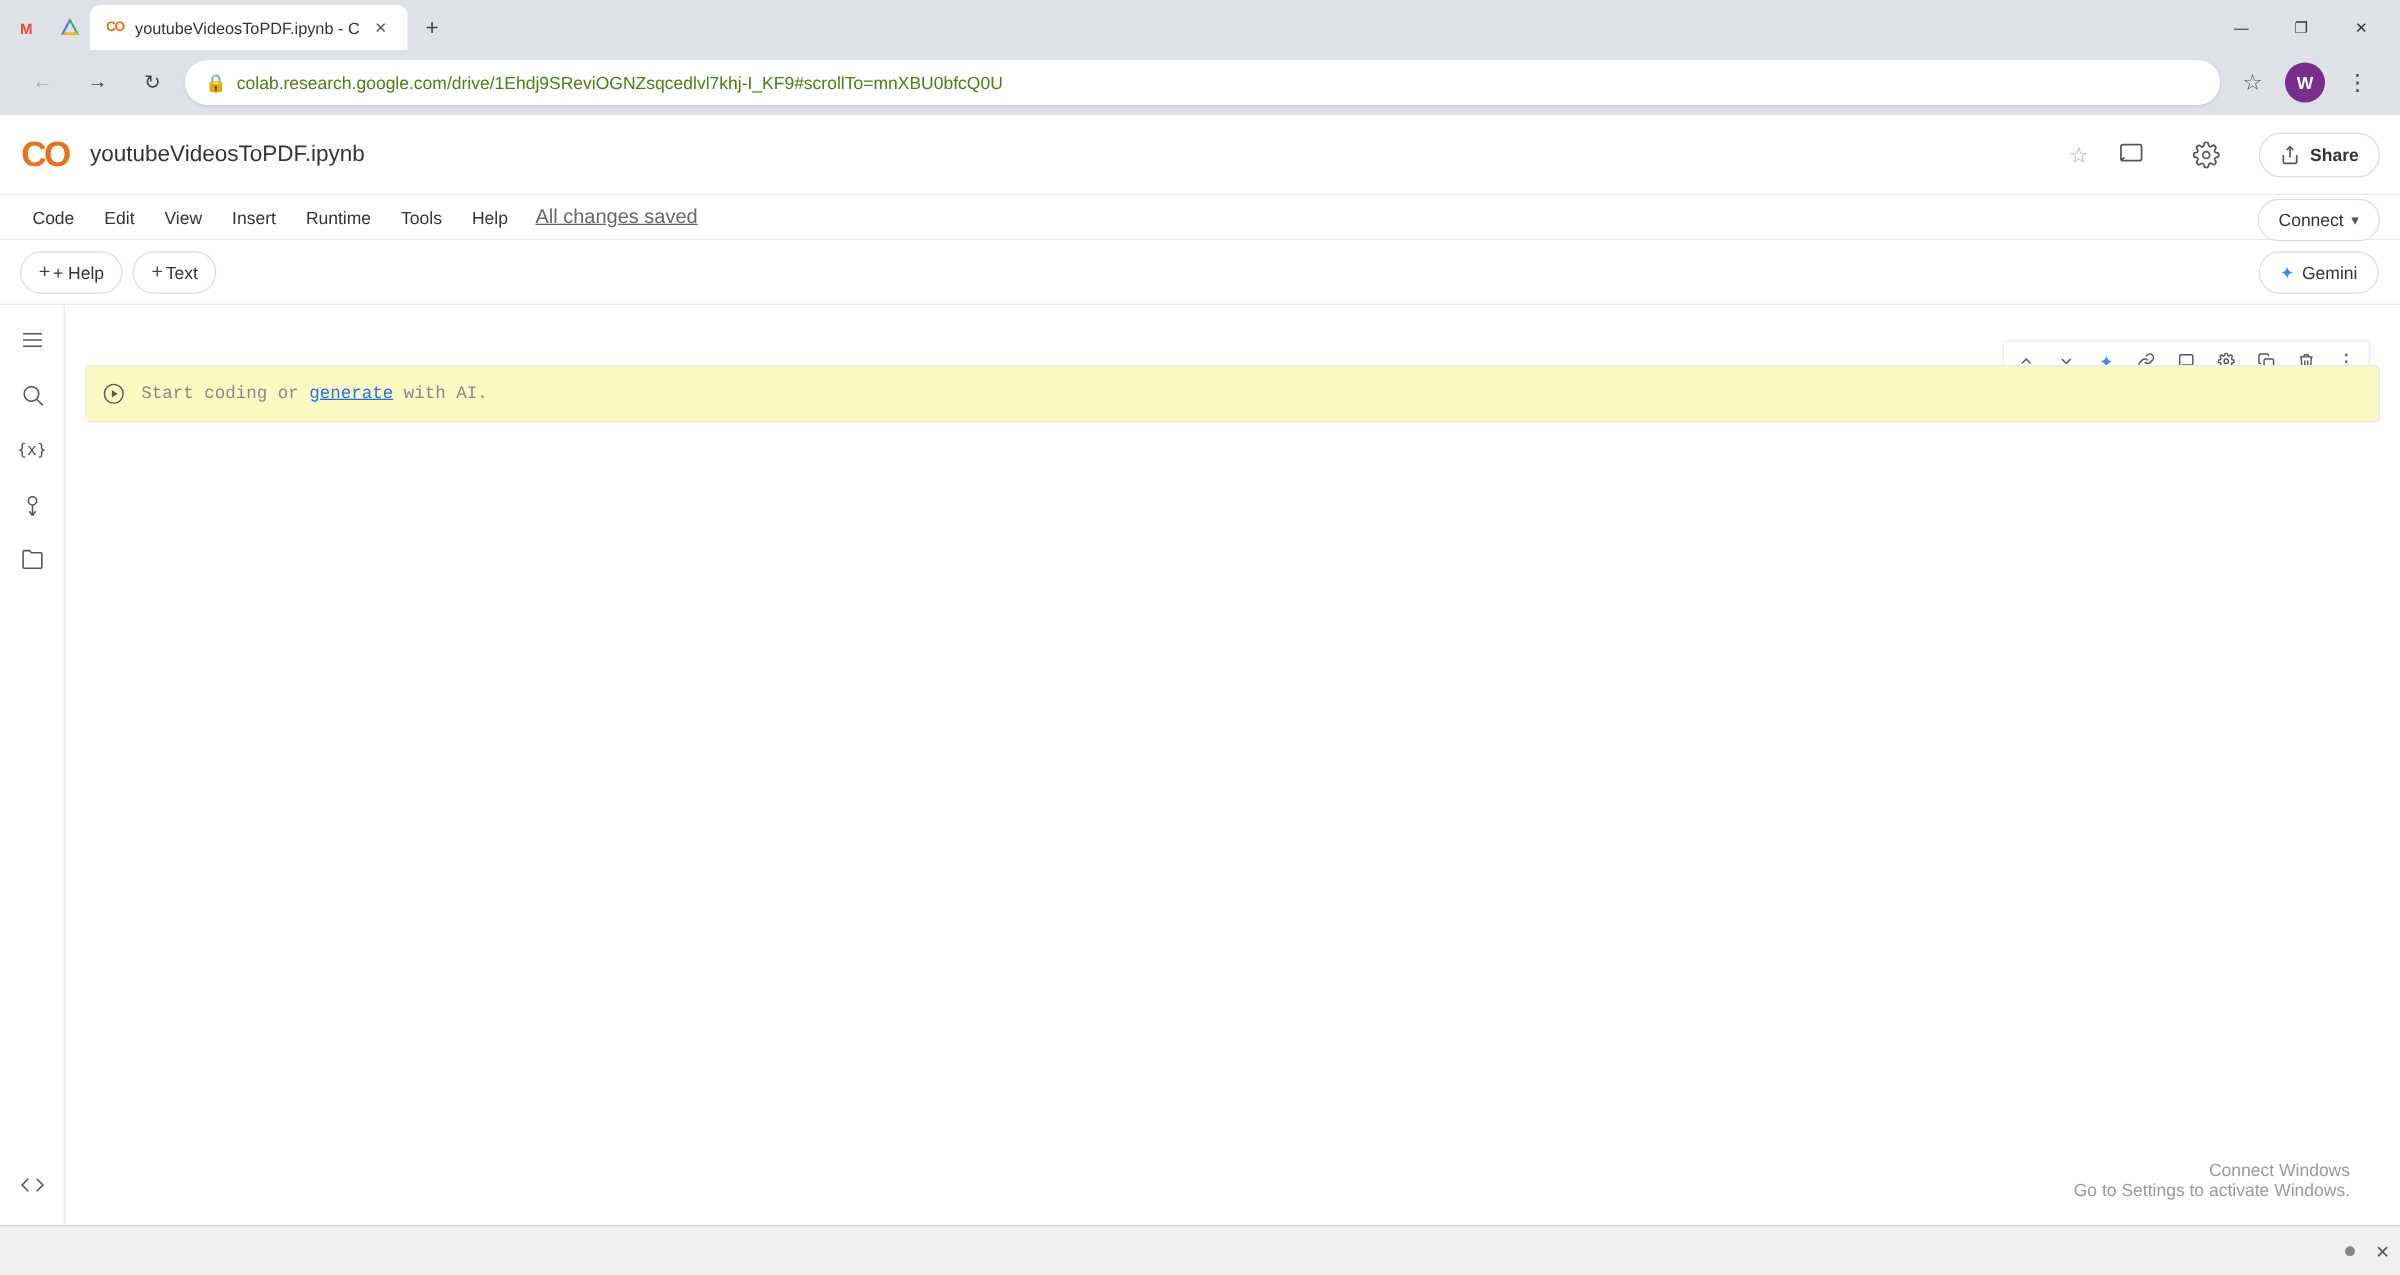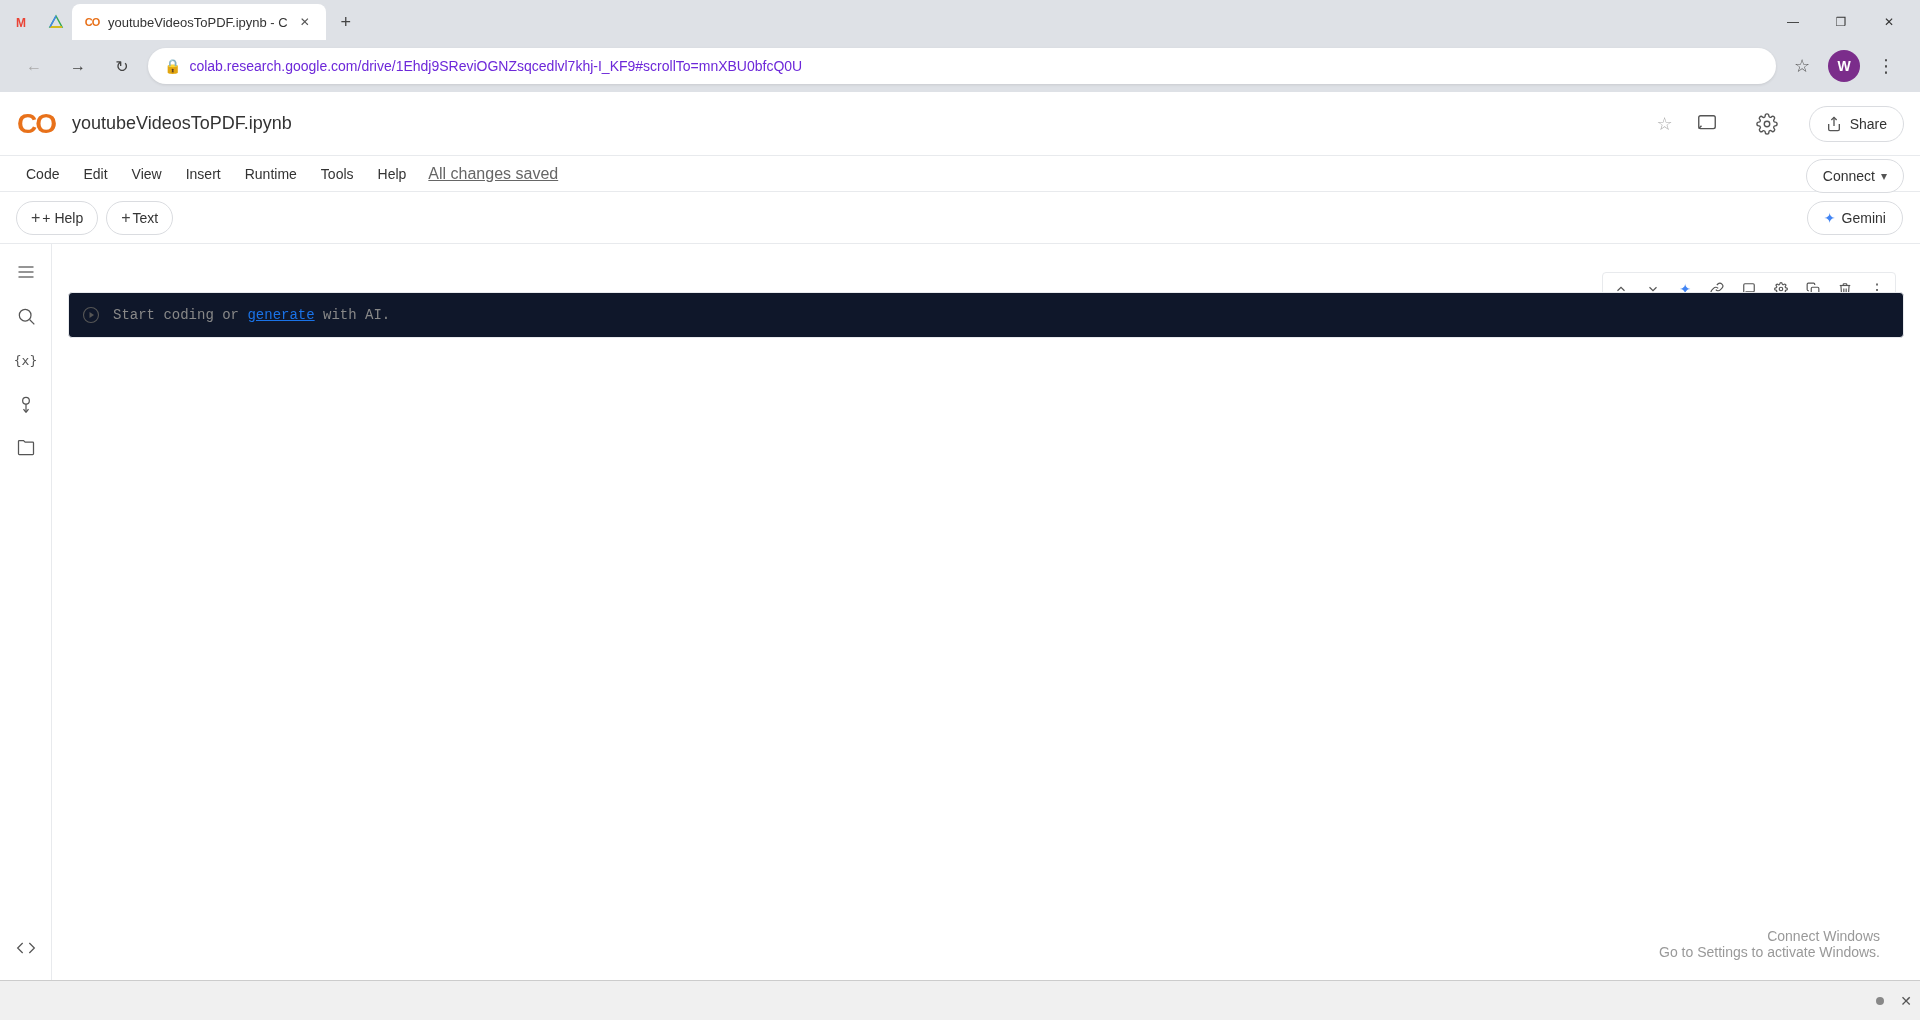--- a/index.html
+++ b/index.html
@@ -18,35 +18,35 @@
     .inactive-tabs { display: flex; align-items: flex-end; }
     .gmail-tab { height: 32px; display: flex; align-items: center; padding: 0 8px; margin-bottom: 2px; }
     .window-controls { margin-left: auto; display: flex; align-items: center; padding-right: 8px; gap: 2px; }
     .win-btn { width: 46px; height: 36px; display: flex; align-items: center; justify-content: center; font-size: 12px; color: #333; cursor: pointer; }
 
     
     .address-bar { height: 52px; background: #dee1e6; display: flex; align-items: center; padding: 0 16px; gap: 8px; }
     .nav-btn { width: 36px; height: 36px; border-radius: 50%; display: flex; align-items: center; justify-content: center; cursor: pointer; font-size: 16px; color: #444; }
     .nav-btn.disabled { color: #aaa; cursor: default; }
     .address-input { flex: 1; height: 36px; background: #fff; border-radius: 20px; display: flex; align-items: center; padding: 0 16px; font-size: 14px; color: #333; box-shadow: 0 1px 3px rgba(0,0,0,0.1); }
-    .address-text { flex: 1; font-size: 14px; color: #6d28d9; }
+    .address-text { flex: 1; font-size: 14px; color: #4d7c0f; }
     .address-icon { color: #555; font-size: 14px; margin-right: 8px; }
     .bookmark-btn { width: 36px; height: 36px; display: flex; align-items: center; justify-content: center; font-size: 18px; color: #555; cursor: pointer; }
     .profile-btn { width: 32px; height: 32px; border-radius: 50%; background: #7b2d8b; display: flex; align-items: center; justify-content: center; color: #fff; font-size: 14px; font-weight: bold; cursor: pointer; }
     .menu-btn { width: 36px; height: 36px; display: flex; align-items: center; justify-content: center; font-size: 18px; color: #444; cursor: pointer; }
 
     
     .main-content { flex: 1; display: flex; flex-direction: column; background: #fff; }
 
     
     .colab-header { height: 64px; background: #fff; display: flex; align-items: center; padding: 0 16px; border-bottom: 1px solid #e8eaed; gap: 16px; }
     .colab-logo { width: 40px; height: 40px; display: flex; align-items: center; justify-content: center; }
     .colab-title { font-size: 18px; color: #333; flex: 1; }
     .star-btn { font-size: 18px; color: #aaa; cursor: pointer; margin-left: 4px; }
-    .header-actions { display: flex; align-items: center; gap: 24px; margin-left: auto; }
+    .header-actions { display: flex; align-items: center; gap: 24px; margin-left: auto; font-weight: bold; }
     .comments-btn { width: 36px; height: 36px; display: flex; align-items: center; justify-content: center; border-radius: 50%; cursor: pointer; font-size: 18px; color: #555; }
     .settings-btn { width: 36px; height: 36px; display: flex; align-items: center; justify-content: center; border-radius: 50%; cursor: pointer; font-size: 18px; color: #555; }
     .share-btn { height: 36px; padding: 0 16px; border-radius: 18px; background: #fff; border: 1px solid #dadce0; display: flex; align-items: center; gap: 8px; font-size: 14px; color: #333; cursor: pointer; }
 
     
     .menu-bar { height: 36px; display: flex; align-items: center; padding: 0 16px; gap: 4px; border-bottom: 1px solid #e8eaed; }
     .menu-item { padding: 4px 10px; font-size: 14px; color: #333; cursor: pointer; border-radius: 4px; }
     .save-status { font-size: 16px; color: #666; margin-left: 8px; text-decoration: underline; cursor: pointer; }
 
     
@@ -63,21 +63,21 @@
     
     .body-layout { display: flex; flex: 1; overflow: hidden; }
 
     
     .sidebar { width: 52px; background: #fff; display: flex; flex-direction: column; align-items: center; padding: 8px 0; gap: 4px; border-right: 1px solid #e8eaed; }
     .sidebar-btn { width: 40px; height: 40px; display: flex; align-items: center; justify-content: center; border-radius: 50%; cursor: pointer; font-size: 18px; color: #555; }
     .sidebar-spacer { flex: 1; }
 
     
     .notebook { flex: 1; overflow-y: auto; padding: 16px; background: #fff; }
-    .cell-container { position: relative; border: 1px solid #e8eaed; border-radius: 4px; margin-bottom: 8px; background: #0f172a; }
+    .cell-container { position: relative; border: 1px solid #e8eaed; border-radius: 4px; margin-bottom: 8px; background: #fef9c3; }
     .cell-toolbar { position: absolute; top: -20px; right: 8px; display: flex; align-items: center; gap: 4px; background: #fff; border: 1px solid #e8eaed; border-radius: 4px; padding: 2px 4px; }
     .cell-tool-btn { width: 28px; height: 28px; display: flex; align-items: center; justify-content: center; border-radius: 4px; cursor: pointer; font-size: 14px; color: #555; }
     .cell-content { display: flex; align-items: center; padding: 8px; }
     .run-btn { width: 28px; height: 28px; border-radius: 50%; border: none; background: transparent; display: flex; align-items: center; justify-content: center; cursor: pointer; font-size: 16px; color: #555; margin-right: 8px; }
     .cell-code { flex: 1; font-family: 'Courier New', monospace; font-size: 14px; color: #888; line-height: 1.5; }
     .cell-code .generate-link { color: #1a73e8; text-decoration: underline; cursor: pointer; }
 
     
     .activate-windows { position: fixed; bottom: 60px; right: 40px; text-align: right; }
     .activate-windows p { color: #999; font-size: 14px; }

